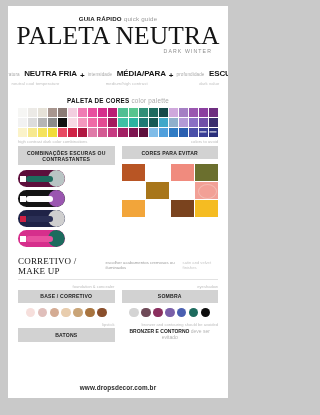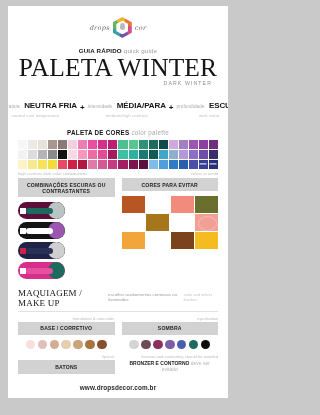--- a/index.html
+++ b/index.html
@@ -175,38 +175,29 @@
     text-align: center; font-size: 6.4px; font-weight: bold;
     color: #2b2b2b; letter-spacing: .1px; padding-bottom: 7px;
   }
 </style>
 </head>
 <body>
 
 <div id="page">
   <div class="card">
 
-    <div class="logo-wrap">
-      <span class="logo-word">drops</span>
-      <span class="hexwrap">
-        <span class="hex"></span>
-        <span class="hex-inner"></span>
-        <span class="hex-drop"></span>
-      </span>
-      <span class="logo-word">cor</span>
-    </div>
 
     <div class="guide-line">
       <span class="guide-strong">GUIA RÁPIDO</span>
       <span class="guide-light">quick guide</span>
     </div>
 
     <div class="season-title">
       <span>PALETA</span>
-      <span>WINTER</span>
+      <span>NEUTRA</span>
     </div>
     <div class="season-sub">DARK WINTER</div>
 
     <div class="attr-row">
       <div class="attr">
         <div class="top">
           <span class="lbl">temperatura</span>
           <span class="val">NEUTRA FRIA</span>
         </div>
         <div class="en">neutral cool temperature</div>
@@ -345,21 +336,21 @@
             <div class="avoid-cell circled" style="background: rgb(242, 160, 150);"></div>
             <div class="avoid-cell" style="background: rgb(242, 165, 58);"></div>
             <div class="avoid-cell empty" style="background: rgb(255, 255, 255);"></div>
             <div class="avoid-cell" style="background: rgb(122, 67, 30);"></div>
             <div class="avoid-cell" style="background: rgb(245, 188, 34);"></div>
           </div>
       </div>
     </div>
 
     <div class="mk-head">
-      <span class="mk-title">MAQUIAGEM / MAKE UP</span>
+      <span class="mk-title">CORRETIVO / MAKE UP</span>
       <span class="mk-sub">escolher acabamentos cremosos ou iluminados</span>
       <span class="mk-sub2">satin and velvet finishes</span>
     </div>
     <div class="mk-rule"></div>
 
     <div class="cols" style="margin-top:4px">
       <div class="col">
         <div class="mini-cap">foundation &amp; concealer</div>
         <div class="band">BASE / CORRETIVO</div>
         <div class="dots" id="baseDots">

